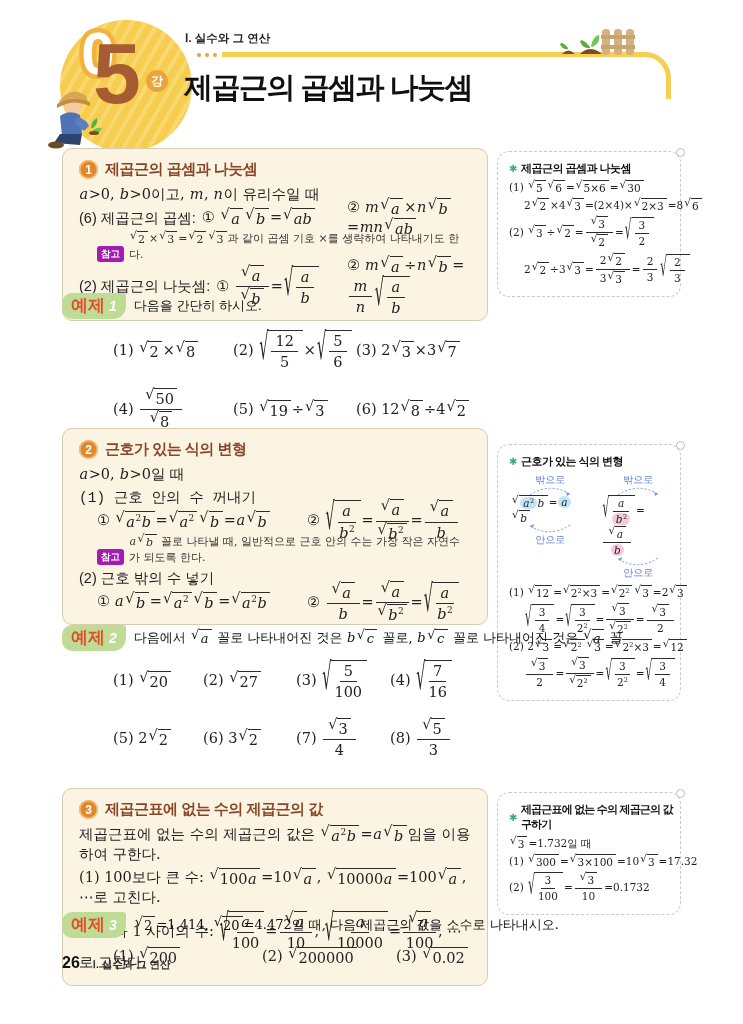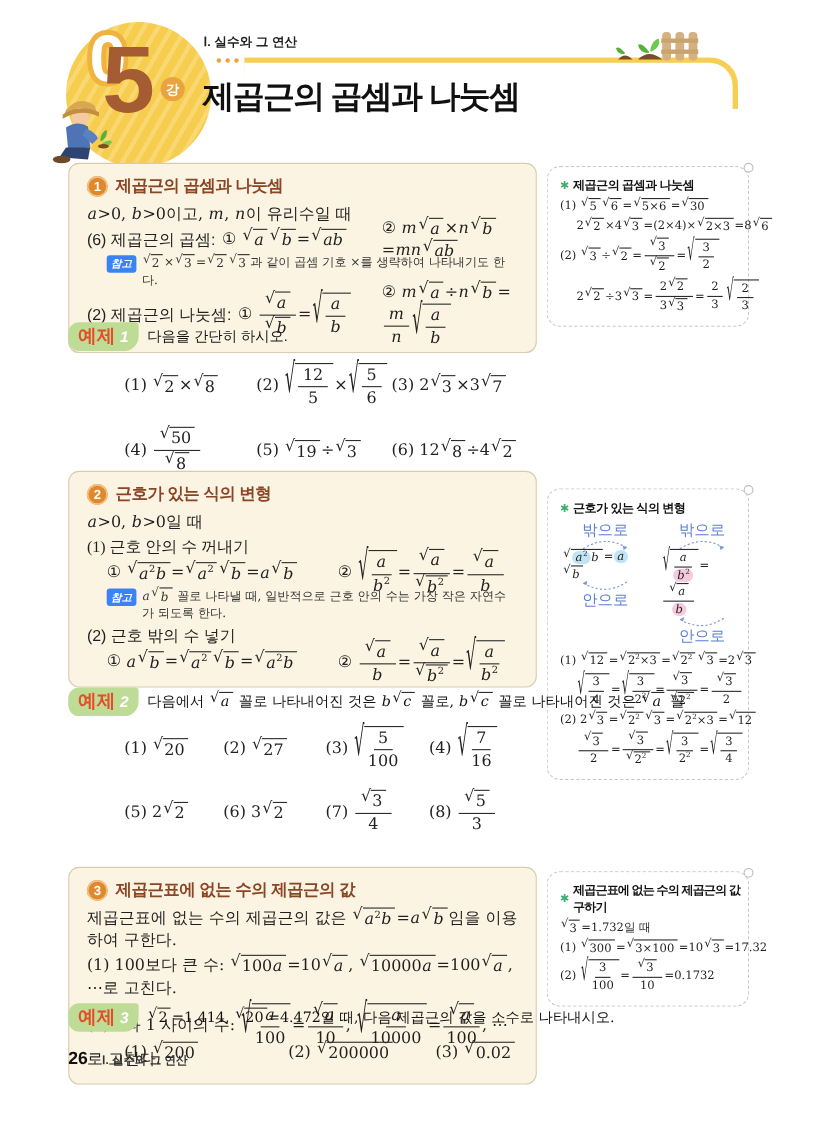--- a/index.html
+++ b/index.html
@@ -45,36 +45,36 @@
   .sec-num{width:19px;height:19px;border-radius:50%;background:#e0882c;color:#fff;flex:none;
     font-size:12px;font-weight:800;display:flex;align-items:center;justify-content:center;
     box-shadow:0 0 0 1.5px #f2c186 inset;}
   .sec-title{font-size:15px;font-weight:800;color:#8a4527;letter-spacing:-.5px;}
   .sec-line{font-size:14.5px;margin:4px 0;color:#1e1e1e;}
   .sec-row{position:relative;margin:3px 0;font-size:14.5px;display:flex;align-items:center;min-height:20px;}
   .f2{position:absolute;}
   .f2-s1{left:268px;} .f2-s2{left:228px;} .ind1{margin-left:18px;}
   .note-row{display:flex;align-items:flex-start;gap:5px;margin:2px 0 2px 18px;font-size:11px;color:#333;
     font-family:"Liberation Sans",sans-serif;}
-  .note-badge{background:#3b82f6;color:#fff;font-size:9.5px;font-weight:700;padding:1.5px 4px;
-    border-radius:3px;flex:none;margin-top:1px;font-style:italic;}
+  .note-badge{background:#a21caf;color:#fff;font-size:9.5px;font-weight:700;padding:1.5px 4px;
+    border-radius:3px;flex:none;margin-top:15px;}
 
   
   .side-box{position:absolute;left:497px;width:184px;box-sizing:border-box;background:#fff;
     border:1.5px dashed #c9c9c9;border-radius:12px;padding:9px 5px 7px 11px;}
   .pin{position:absolute;top:-4.5px;right:-4.5px;width:7px;height:7px;border:1.5px solid #bdbdbd;
     border-radius:50%;background:#fff;}
   .side-title{display:flex;align-items:center;gap:4px;font-size:11px;font-weight:800;color:#111;
     margin-bottom:4px;letter-spacing:-.5px;}
   .ast{color:#3cae6e;font-size:10px;font-weight:400;}
   .side-row{font-size:10.5px;color:#1e1e1e;margin:3px 0;white-space:nowrap;}
   .side-row.ind{margin-left:15px;}
   .sd-wrap{display:flex;gap:12px;margin:3px 0 5px 2px;}
   .sd{display:flex;flex-direction:column;align-items:center;font-size:10.5px;}
-  .sd-lbl{color:#5b7fd4;font-size:14px;font-family:Liberation Serif, serif;}
+  .sd-lbl{color:#5b7fd4;font-size:10px;font-family:Liberation Serif, serif;}
   .sd svg{display:block;margin:-1px 0;}
 
   
   .example{position:absolute;left:62px;}
   .ex-head{display:flex;align-items:center;gap:8px;}
   .ex-badge{background:#bedc96;border-radius:10px 3px 13px 10px;padding:1px 9px 2px 9px;
     display:flex;align-items:baseline;gap:4px;flex:none;}
   .ex-label{color:#e54d2a;font-size:17px;font-weight:800;}
   .ex-num{color:#fff;font-size:14px;font-weight:800;font-style:italic;}
   .ex-prompt{font-size:13px;color:#111;}
@@ -362,21 +362,21 @@
           </span></span>
     </div>
   </div>
 
   <div class="sec-box" style="top:428px;min-height:186px;">
     <div class="sec-head">
       <span class="sec-num" data-bind="section2.number">2</span>
       <span class="sec-title" data-bind="section2.title">근호가 있는 식의 변형</span>
     </div>
     <div class="sec-line" data-bind-math="section2.intro"><i class="mv">a</i>&gt;0, <i class="mv">b</i>&gt;0일 때</div>
-    <div class="sec-line" data-bind="section2.out_label" style="font-family:Liberation Serif, serif;">(1) 근호 안의 수 꺼내기</div>
+    <div class="sec-line" data-bind="section2.out_label" style="font-family:Liberation Mono, monospace;">(1) 근호 안의 수 꺼내기</div>
     <div class="sec-row">
       <span class="ind1" data-bind-math="section2.out_f1">① <span class="sqrt">
             <span class="rad">√</span>
             <span class="radi"><i class="mv">a</i><sup class="msup">2</sup><i class="mv">b</i></span>
           </span>=<span class="sqrt">
             <span class="rad">√</span>
             <span class="radi"><i class="mv">a</i><sup class="msup">2</sup></span>
           </span><span class="sqrt">
             <span class="rad">√</span>
             <span class="radi"><i class="mv">b</i></span>

